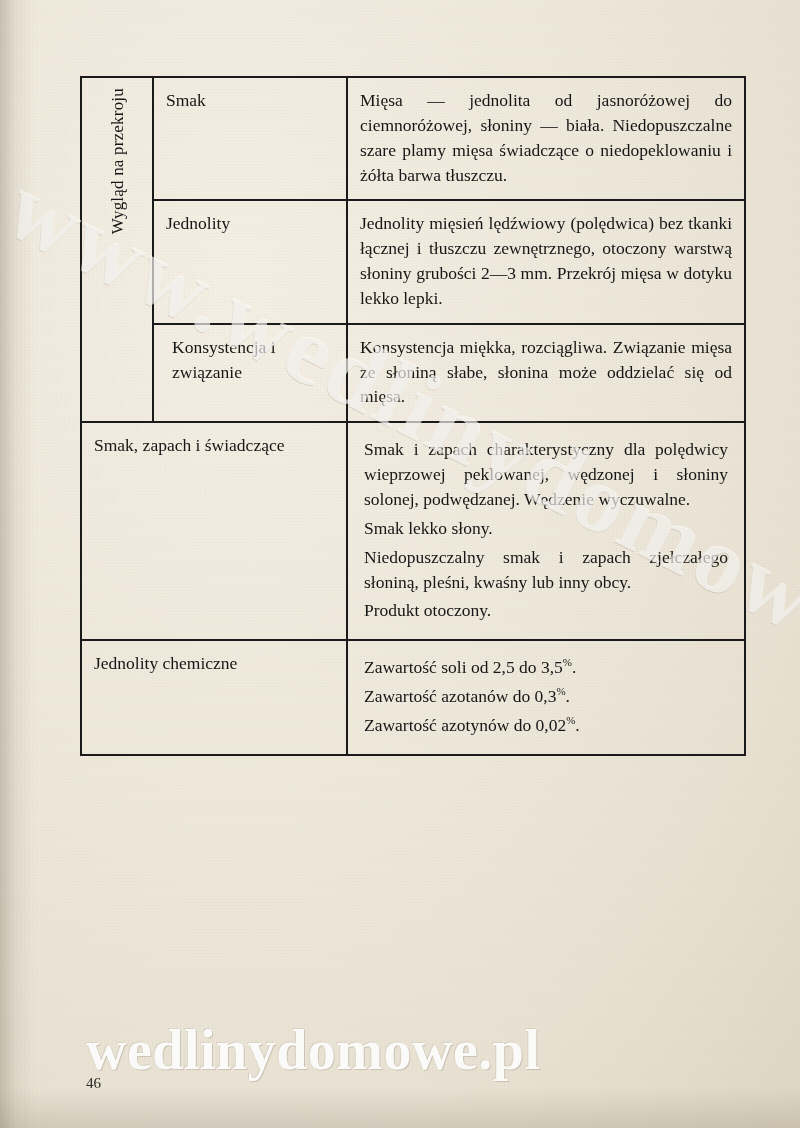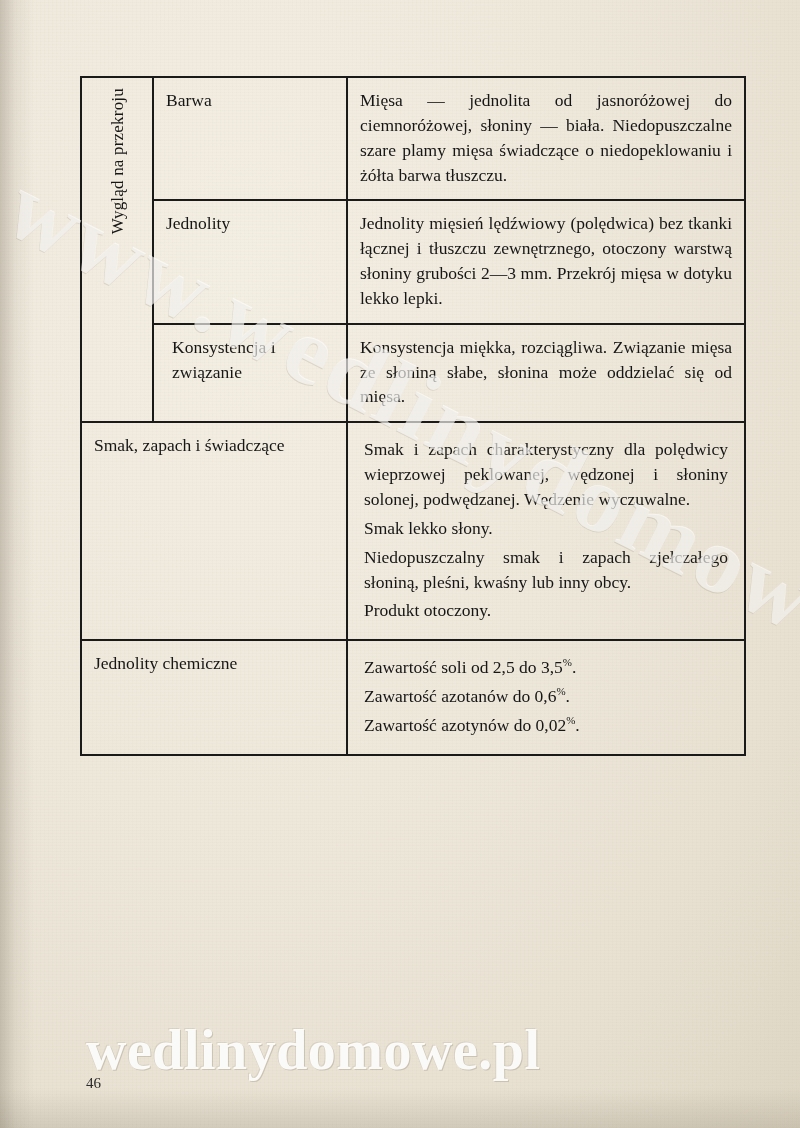--- a/index.html
+++ b/index.html
@@ -163,21 +163,21 @@
 
 <div class="watermark-diag">www.wedlinydomowe.pl</div>
 
 <div class="table-wrap">
   <table class="spec">
     <tbody>
       <tr>
         <td class="rowhead-vert" rowspan="3">
           <span class="vert-text">Wygląd na przekroju</span>
         </td>
-        <td class="label">Barwa</td>
+        <td class="label">Smak</td>
         <td class="body">Mięsa — jednolita od jasnoróżowej do ciemnoróżowej, słoniny — biała. Niedopuszczalne szare plamy mięsa świadczące o niedopeklowaniu i żółta barwa tłuszczu.</td>
       </tr>
       <tr>
         <td class="label">Jednolity</td>
         <td class="body">Jednolity mięsień lędźwiowy (polędwica) bez tkanki łącznej i tłuszczu zewnętrznego, otoczony warstwą słoniny grubości 2—3 mm. Przekrój mięsa w dotyku lekko lepki.</td>
       </tr>
       <tr>
         <td class="label indent">Konsystencja i związanie</td>
         <td class="body">Konsystencja miękka, rozciągliwa. Związanie mięsa ze słoniną słabe, słonina może oddzielać się od mięsa.</td>
       </tr>
@@ -187,21 +187,21 @@
           <p>Smak i zapach charakterystyczny dla polędwicy wieprzowej peklowanej, wędzonej i słoniny solonej, podwędzanej. Wędzenie wyczuwalne.</p>
           <p class="nojust">Smak lekko słony.</p>
           <p>Niedopuszczalny smak i zapach zjełczałego słoniną, pleśni, kwaśny lub inny obcy.</p>
           <p class="nojust">Produkt otoczony.</p>
         </td>
       </tr>
       <tr>
         <td class="label" colspan="2">Jednolity chemiczne</td>
         <td class="body">
           <p class="nojust"><span>Zawartość soli od 2,5 do 3,5</span><sup class="pct">%</sup>.</p>
-          <p class="nojust"><span>Zawartość azotanów do 0,6</span><sup class="pct">%</sup>.</p>
+          <p class="nojust"><span>Zawartość azotanów do 0,3</span><sup class="pct">%</sup>.</p>
           <p class="nojust"><span>Zawartość azotynów do 0,02</span><sup class="pct">%</sup>.</p>
         </td>
       </tr>
     </tbody>
   </table>
 </div>
 
 <div class="folio">46</div>
 <div class="watermark-bottom">wedlinydomowe.pl</div>
 

